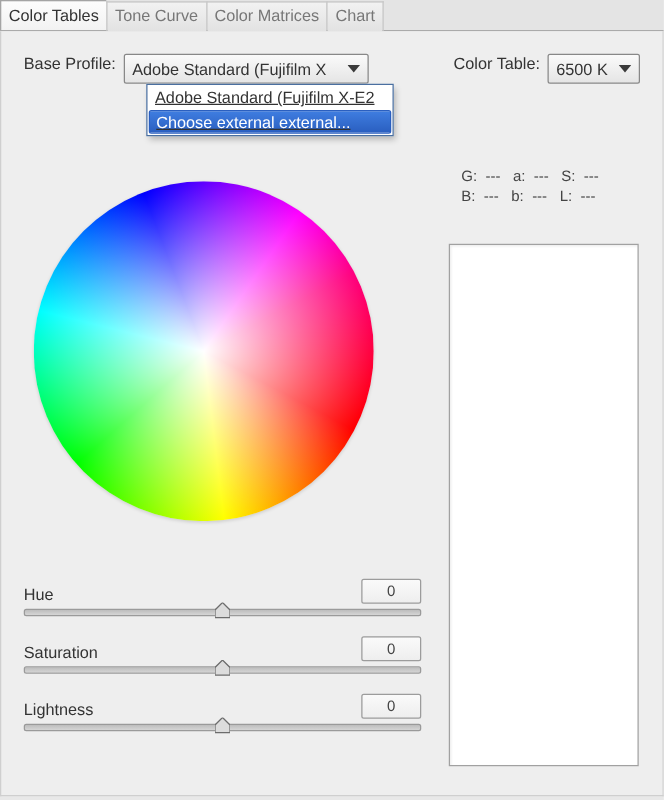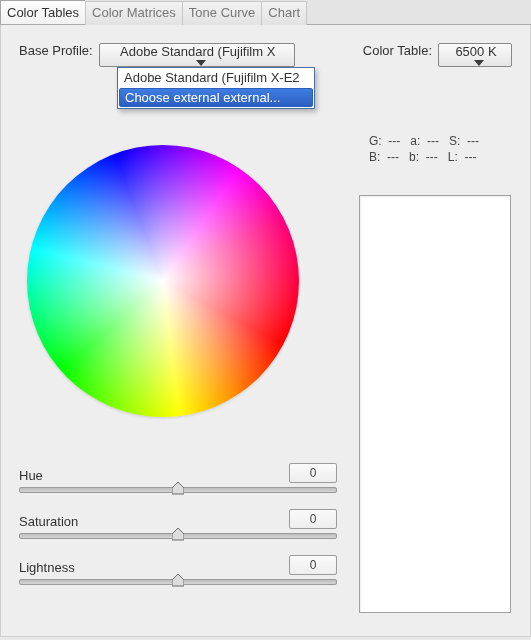--- a/index.html
+++ b/index.html
@@ -63,38 +63,38 @@
     justify-content: space-between;
     height: 24px;
     background: linear-gradient(#fafafa,#e5e5e5);
     border: 1px solid #888;
     border-radius: 2px;
     padding: 0 4px 0 6px;
     font-size: 13px;
     color: #333;
     overflow: hidden;
     white-space: nowrap;
-    flex-direction: column;
   }
   .select .arrow {
     width: 14px; height: 14px;
     display: flex; align-items: center; justify-content: center;
     margin-left: 6px;
   }
   .select .arrow svg { display: block; }
   #base-profile-select { width: 196px; }
   #color-table-select { width: 74px; }
   .dropdown-popup {
     position: absolute;
     left: 116px; top: 42px;
     width: 198px;
     background: #fff;
     border: 1px solid #4a6fa0;
     box-shadow: 2px 3px 5px rgba(0,0,0,.25);
     z-index: 10;
+    text-decoration: underline;
   }
   .dropdown-popup .item {
     padding: 2px 6px;
     font-size: 13px;
     white-space: nowrap;
     overflow: hidden;
   }
   .dropdown-popup .item.sel {
     background: linear-gradient(#3f7de0,#2a5fc0);
     color: #fff;
@@ -176,22 +176,22 @@
   }
   .thumb svg { display: block; }
 </style>
 </head>
 <body>
 
 <div class="window">
 
   <div class="tabbar">
     <div class="tab active">Color Tables</div>
+    <div class="tab">Tone Curve</div>
     <div class="tab">Color Matrices</div>
-    <div class="tab">Tone Curve</div>
     <div class="tab">Chart</div>
   </div>
 
   <div class="panel">
 
     <div class="top-row">
       <span class="lbl">Base Profile:</span>
       <div id="base-profile-select" class="select">
         <span>Adobe Standard (Fujifilm X</span>
         <span class="arrow">

